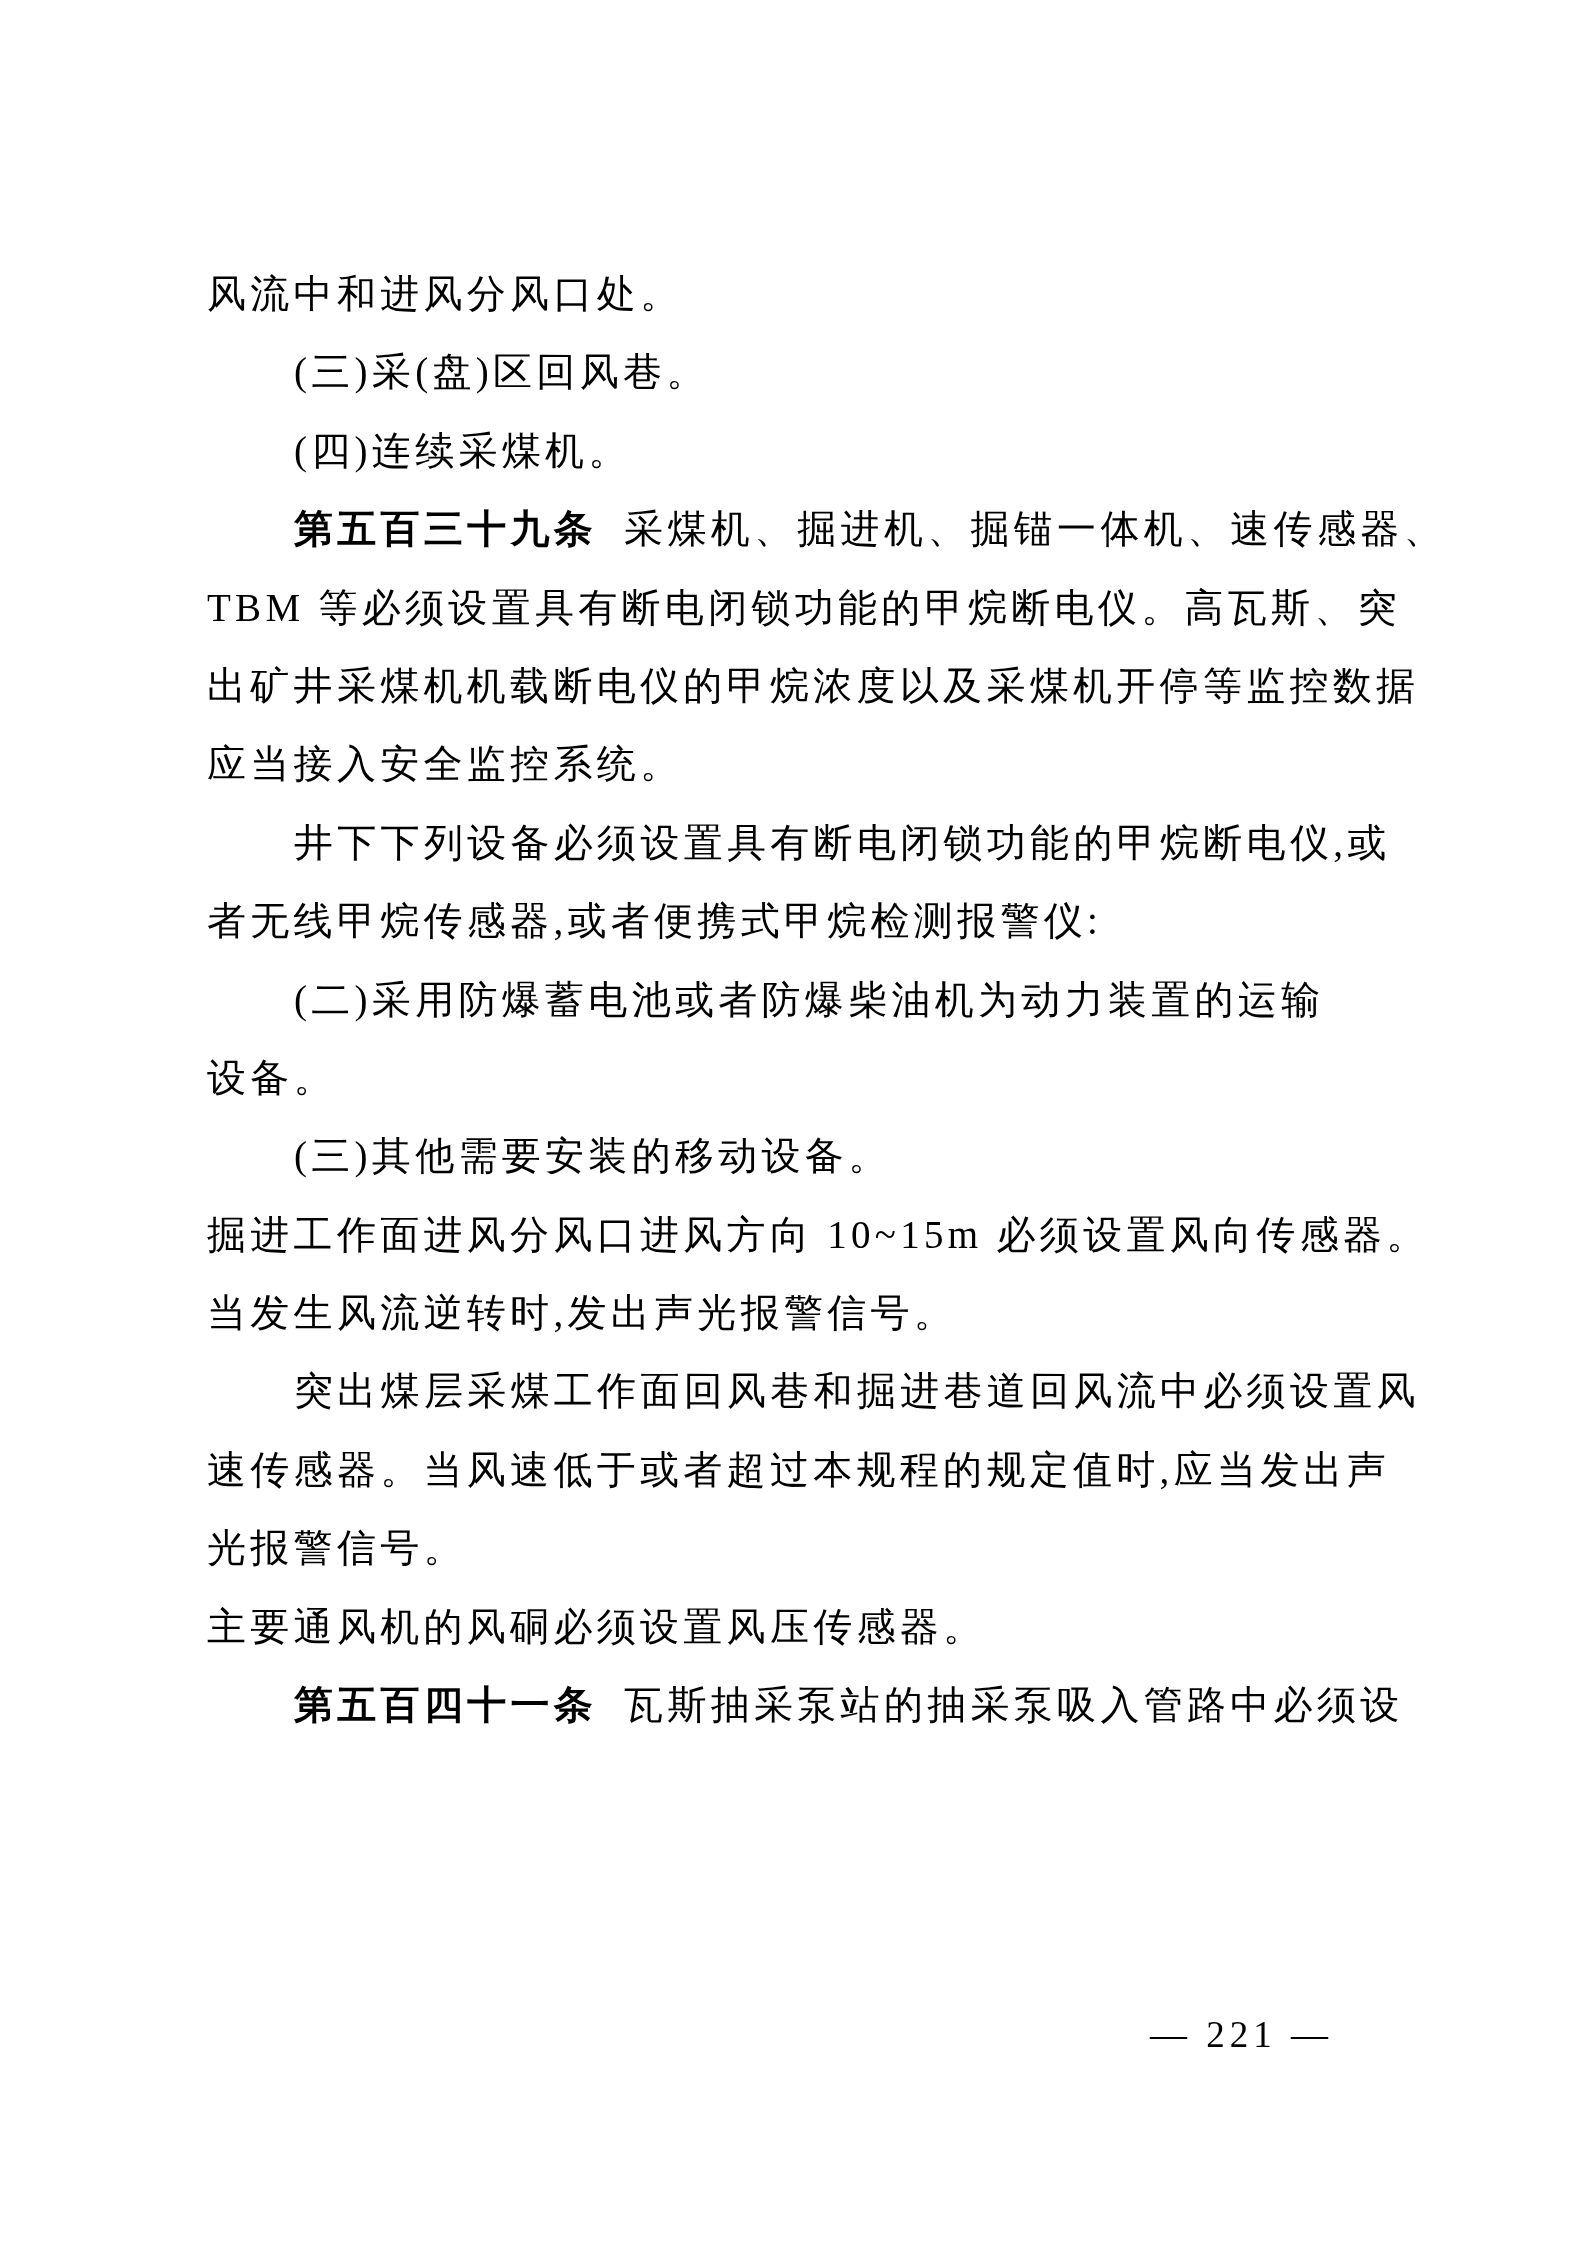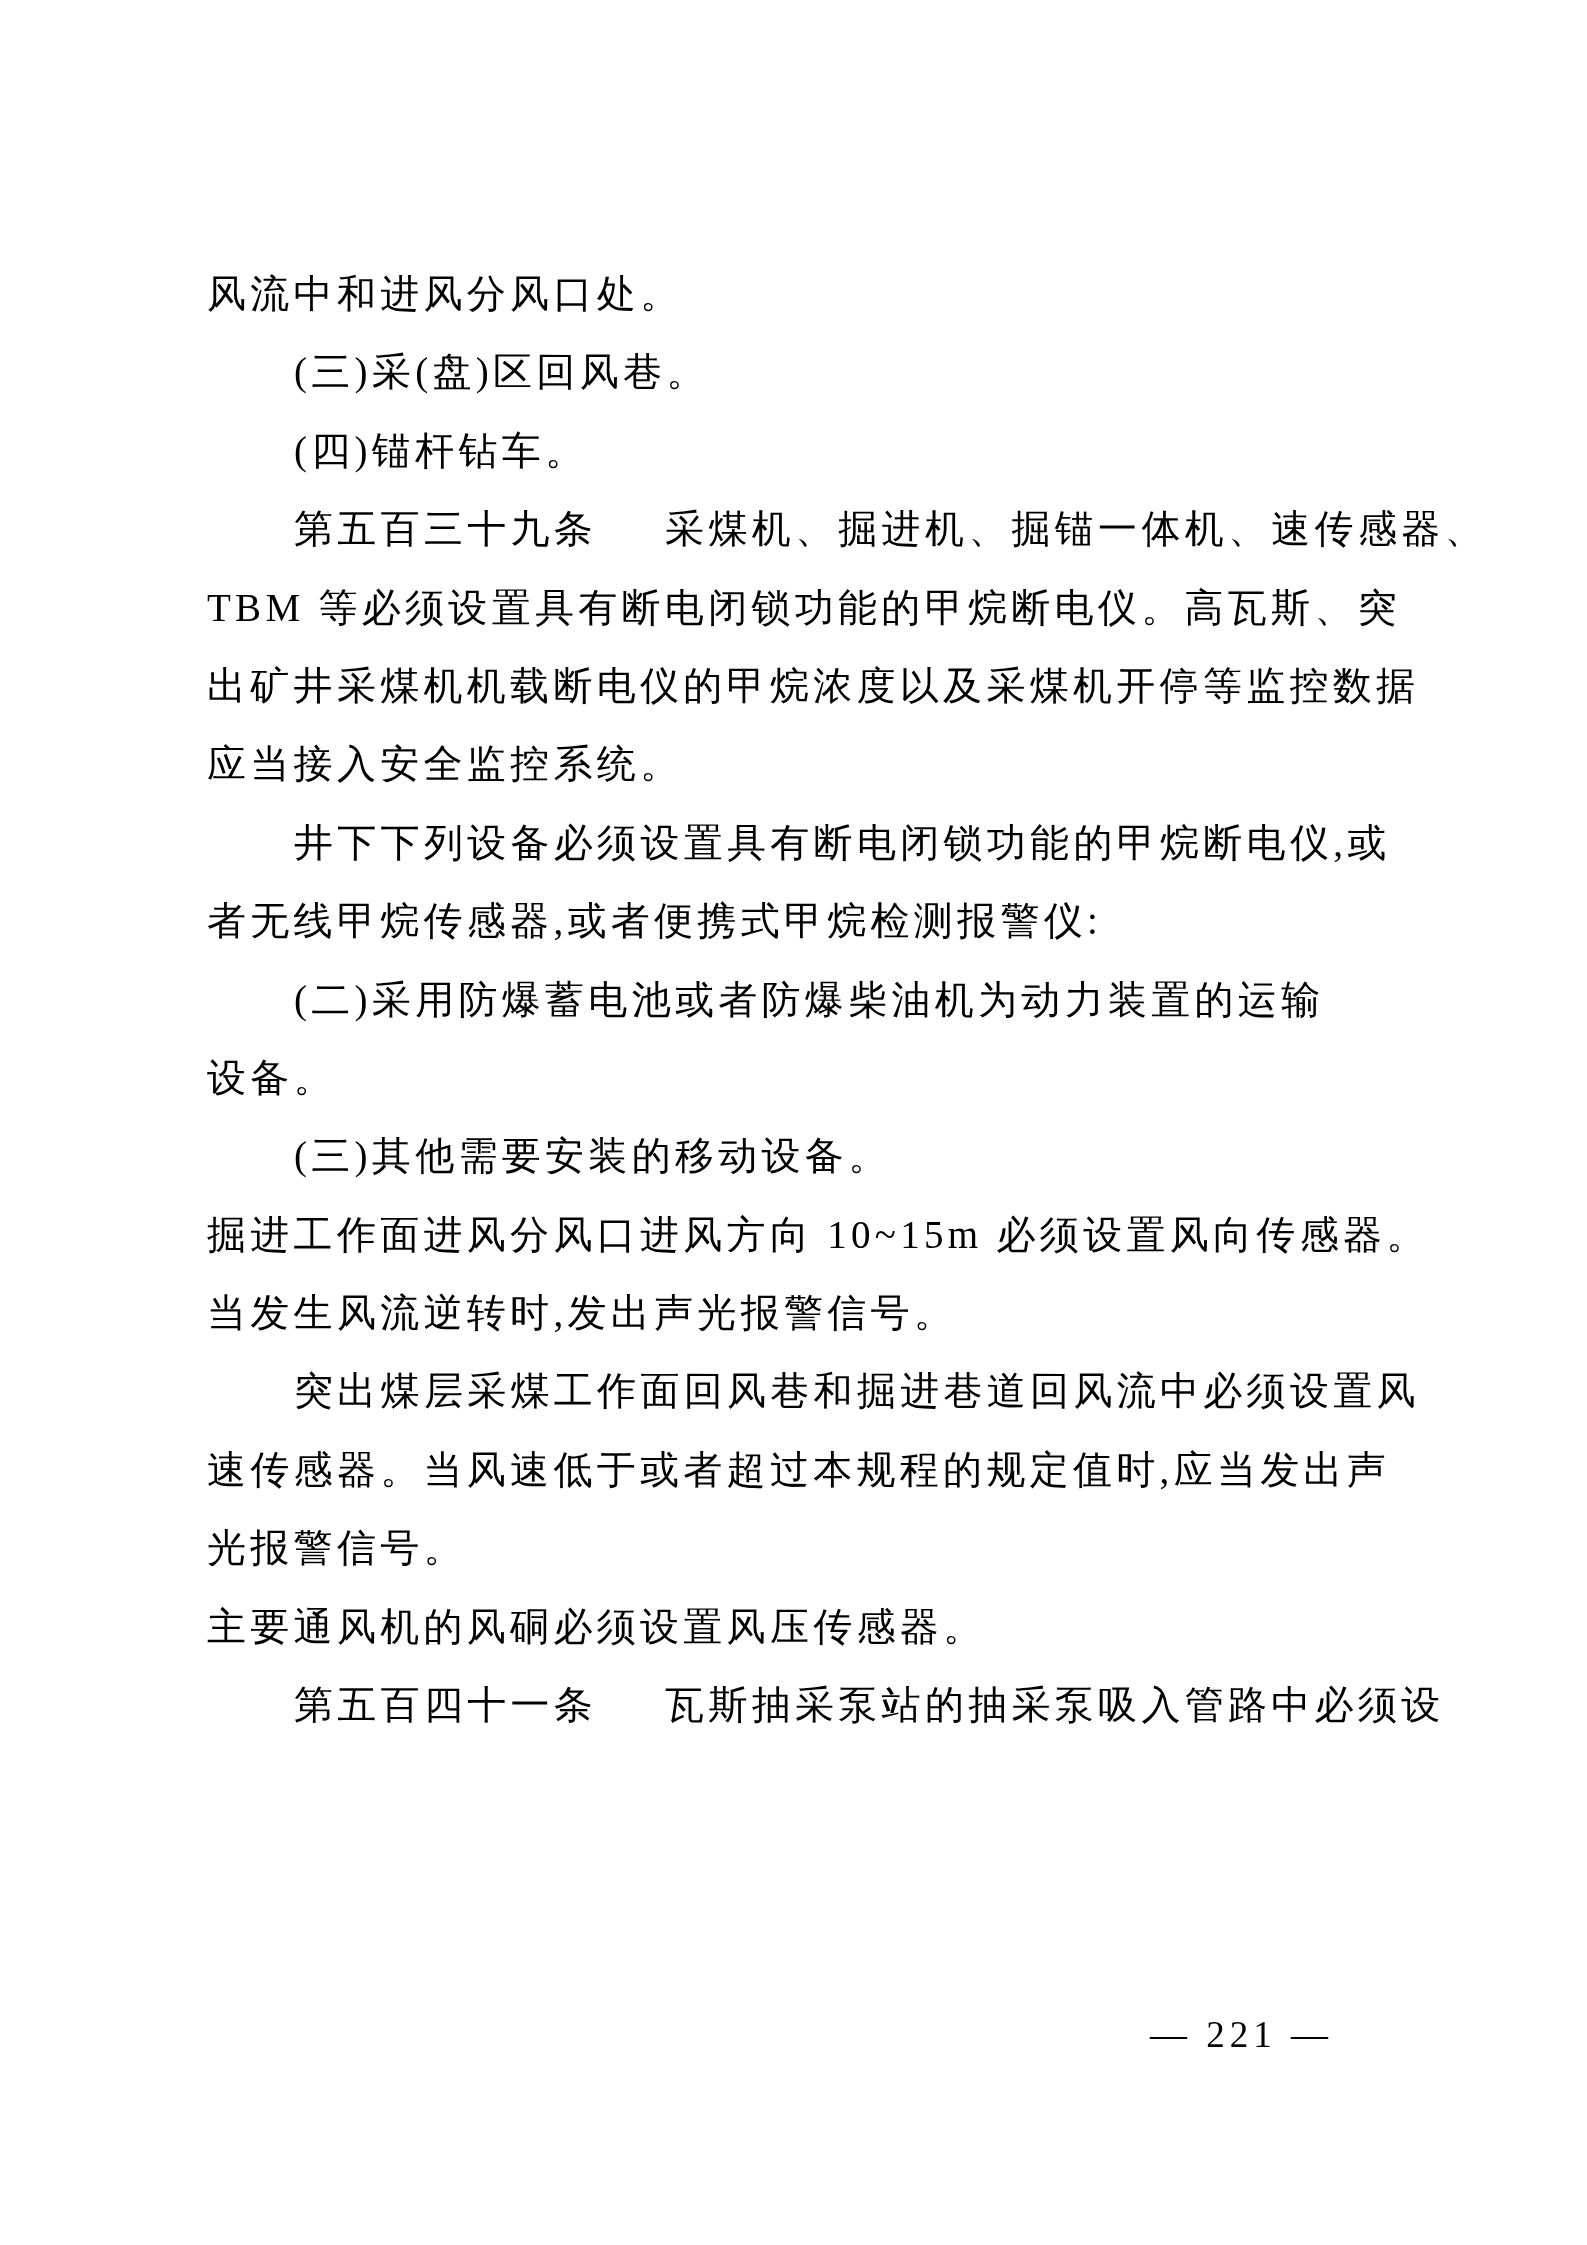--- a/index.html
+++ b/index.html
@@ -26,43 +26,43 @@
     height: 78.4px;
     line-height: 78.4px;
     font-size: 39px;
     letter-spacing: 4.3px;
     white-space: nowrap;
   }
   .line.indent {
     padding-left: 87px;
   }
   .run.bold {
-    font-weight: 400;
+    font-weight: 700;
     font-family: "Liberation Sans", sans-serif;
-    margin-right: 68px;
+    margin-right: 27px;
   }
   .pagenum {
     position: absolute;
     left: 1150px;
     top: 1998px;
     font-size: 37px;
     letter-spacing: 5px;
     line-height: 40px;
     color: #000000;
     margin-top: 17px;
   }
 </style>
 </head>
 <body>
 
 <div class="page">
   <div class="textblock" id="textblock">
       <div class="line"><span class="run">风流中和进风分风口处。</span></div>
       <div class="line indent"><span class="run">(三)采(盘)区回风巷。</span></div>
-      <div class="line indent"><span class="run">(四)锚杆钻车。</span></div>
+      <div class="line indent"><span class="run">(四)连续采煤机。</span></div>
       <div class="line indent"><span class="run bold">第五百三十九条</span><span class="run">采煤机、掘进机、掘锚一体机、速传感器、</span></div>
       <div class="line"><span class="run">TBM 等必须设置具有断电闭锁功能的甲烷断电仪。高瓦斯、突</span></div>
       <div class="line"><span class="run">出矿井采煤机机载断电仪的甲烷浓度以及采煤机开停等监控数据</span></div>
       <div class="line"><span class="run">应当接入安全监控系统。</span></div>
       <div class="line indent"><span class="run">井下下列设备必须设置具有断电闭锁功能的甲烷断电仪,或</span></div>
       <div class="line"><span class="run">者无线甲烷传感器,或者便携式甲烷检测报警仪:</span></div>
       <div class="line indent"><span class="run">(二)采用防爆蓄电池或者防爆柴油机为动力装置的运输</span></div>
       <div class="line"><span class="run">设备。</span></div>
       <div class="line indent"><span class="run">(三)其他需要安装的移动设备。</span></div>
       <div class="line"><span class="run">掘进工作面进风分风口进风方向 10~15m 必须设置风向传感器。</span></div>

